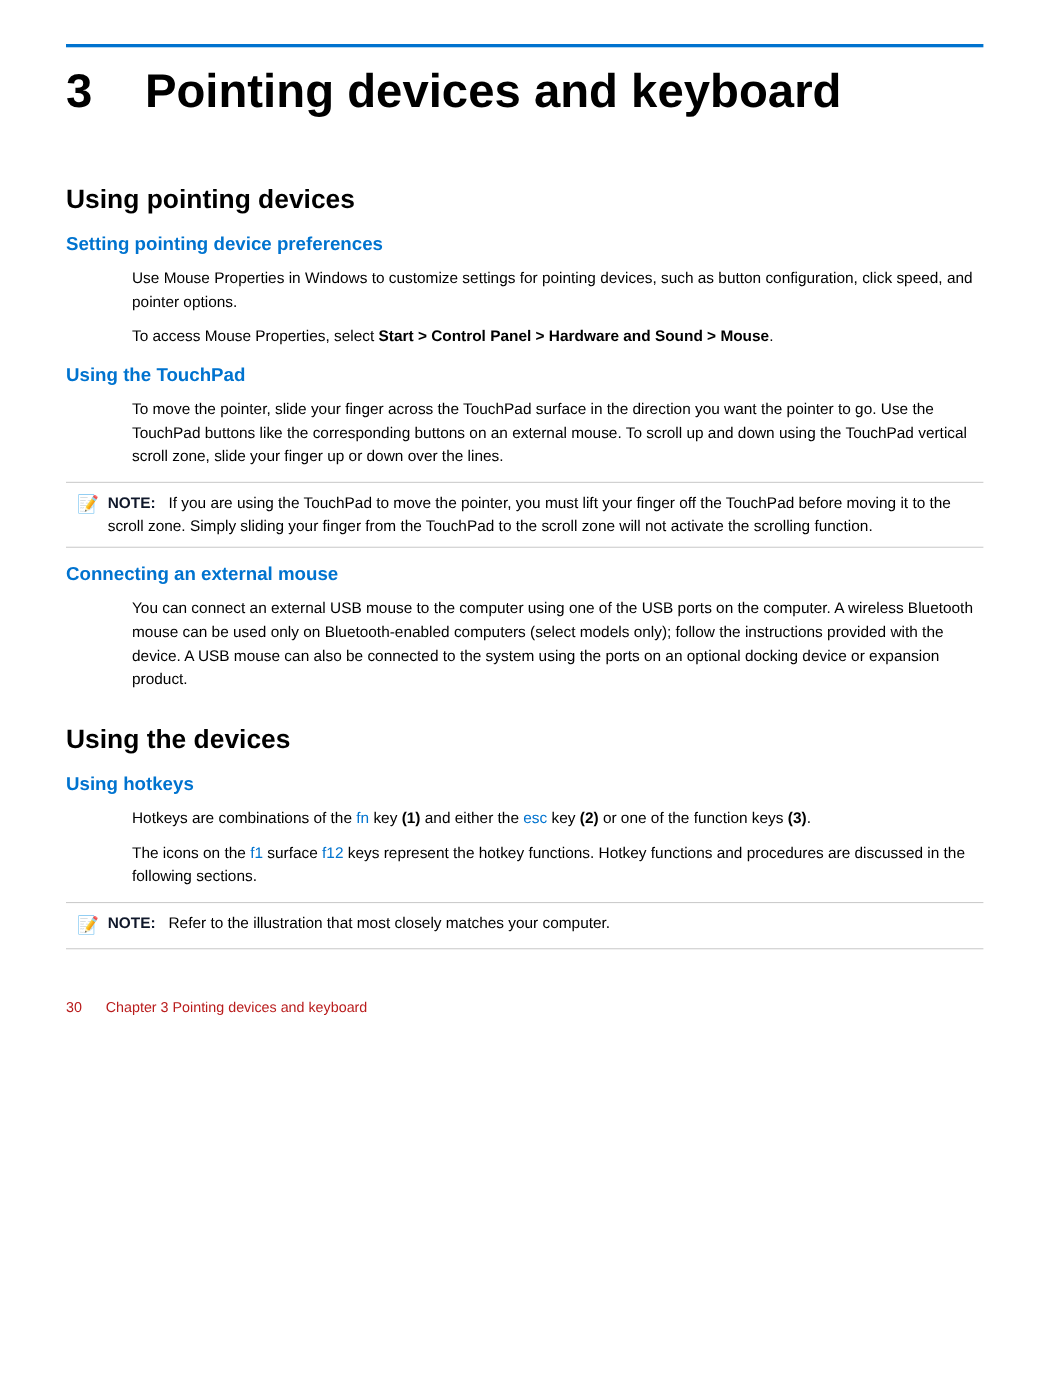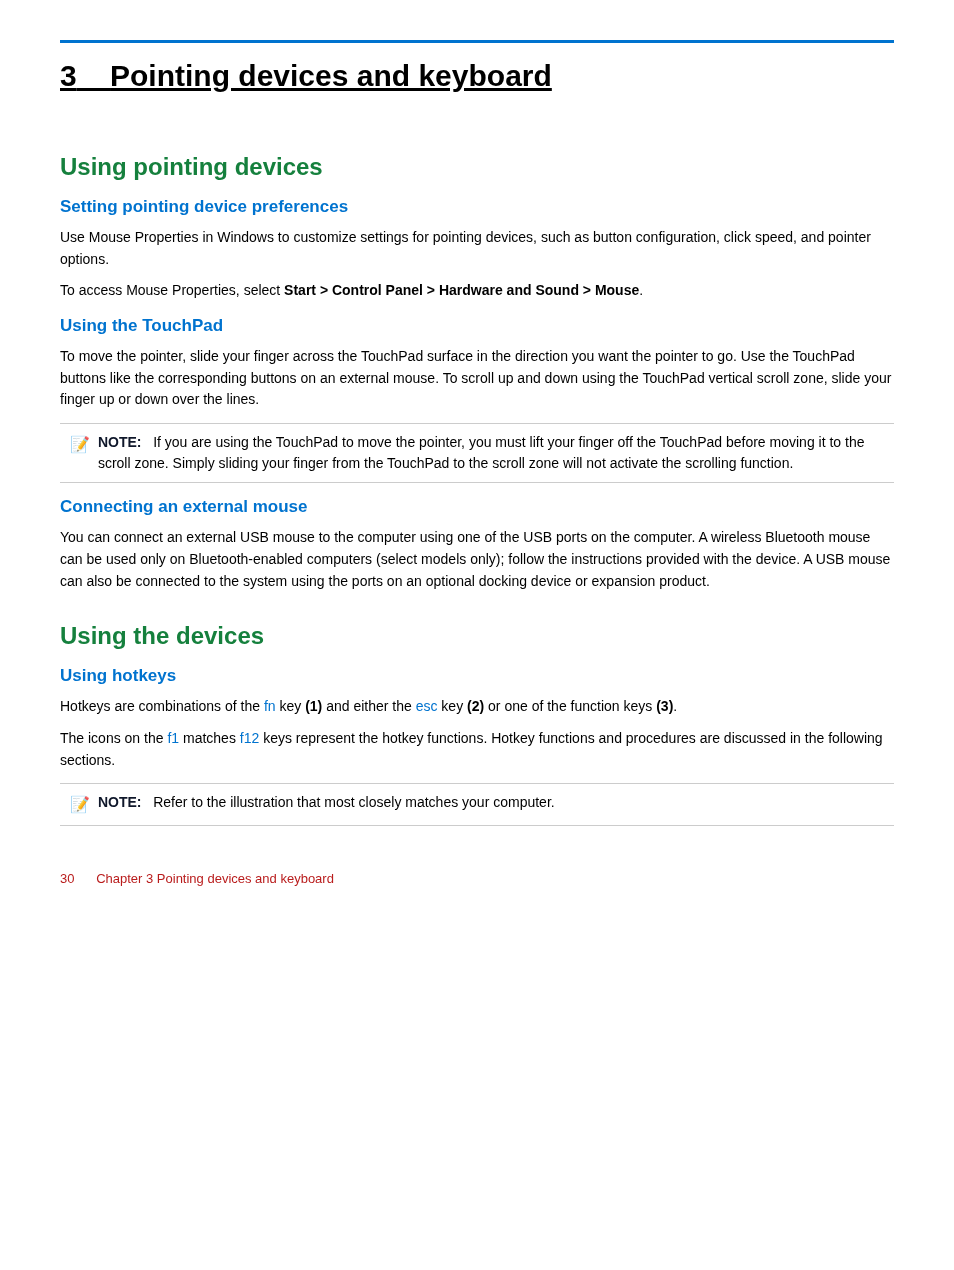--- a/index.html
+++ b/index.html
@@ -19,42 +19,42 @@
     .page {
       padding: 40px 60px 60px 60px;
       position: relative;
     }
     .chapter-header {
       border-top: 3px solid #0073CF;
       padding-top: 16px;
       margin-bottom: 60px;
     }
     .chapter-title {
-      font-size: 30px;
+      font-size: 43px;
       font-weight: bold;
       color: #000;
-      text-decoration: underline;
     }
     .chapter-number {
       color: #000;
     }
     .section-h1 {
       font-size: 24px;
       font-weight: bold;
-      color: #15803d;
+      color: #000000;
       margin-bottom: 16px;
       margin-top: 10px;
     }
     .section-h2 {
       font-size: 17px;
       font-weight: bold;
       color: #0073CF;
       margin-bottom: 10px;
     }
     .body-text {
+      margin-left: 60px;
       margin-bottom: 10px;
       line-height: 1.55;
       color: #000;
     }
     .note-box {
       border-top: 1px solid #ccc;
       border-bottom: 1px solid #ccc;
       padding: 8px 10px;
       margin: 12px 0 12px 0;
       display: flex;
@@ -143,21 +143,21 @@
 
   <div class="top-section">
     <div class="section-h1">Using the devices</div>
 
     <div class="sub-section">
       <div class="section-h2">Using hotkeys</div>
       <div class="body-text">
         <span>Hotkeys are combinations of the </span><span class="blue-inline">fn</span><span> key </span><span class="bold-inline">(1)</span><span> and either the </span><span class="blue-inline">esc</span><span> key </span><span class="bold-inline">(2)</span><span> or one of the function keys </span><span class="bold-inline">(3)</span><span>.</span>
       </div>
       <div class="body-text">
-        <span>The icons on the </span><span class="blue-inline">f1</span><span> matches </span><span class="blue-inline">f12</span><span> keys represent the hotkey functions. Hotkey functions and procedures are discussed in the following sections.</span>
+        <span>The icons on the </span><span class="blue-inline">f1</span><span> surface </span><span class="blue-inline">f12</span><span> keys represent the hotkey functions. Hotkey functions and procedures are discussed in the following sections.</span>
       </div>
       <div class="note-box">
         <span class="note-icon">📝</span>
         <div class="note-content">
           <span class="note-label">NOTE:</span>
           &nbsp;
           <span>Refer to the illustration that most closely matches your computer.</span>
         </div>
       </div>
     </div>

